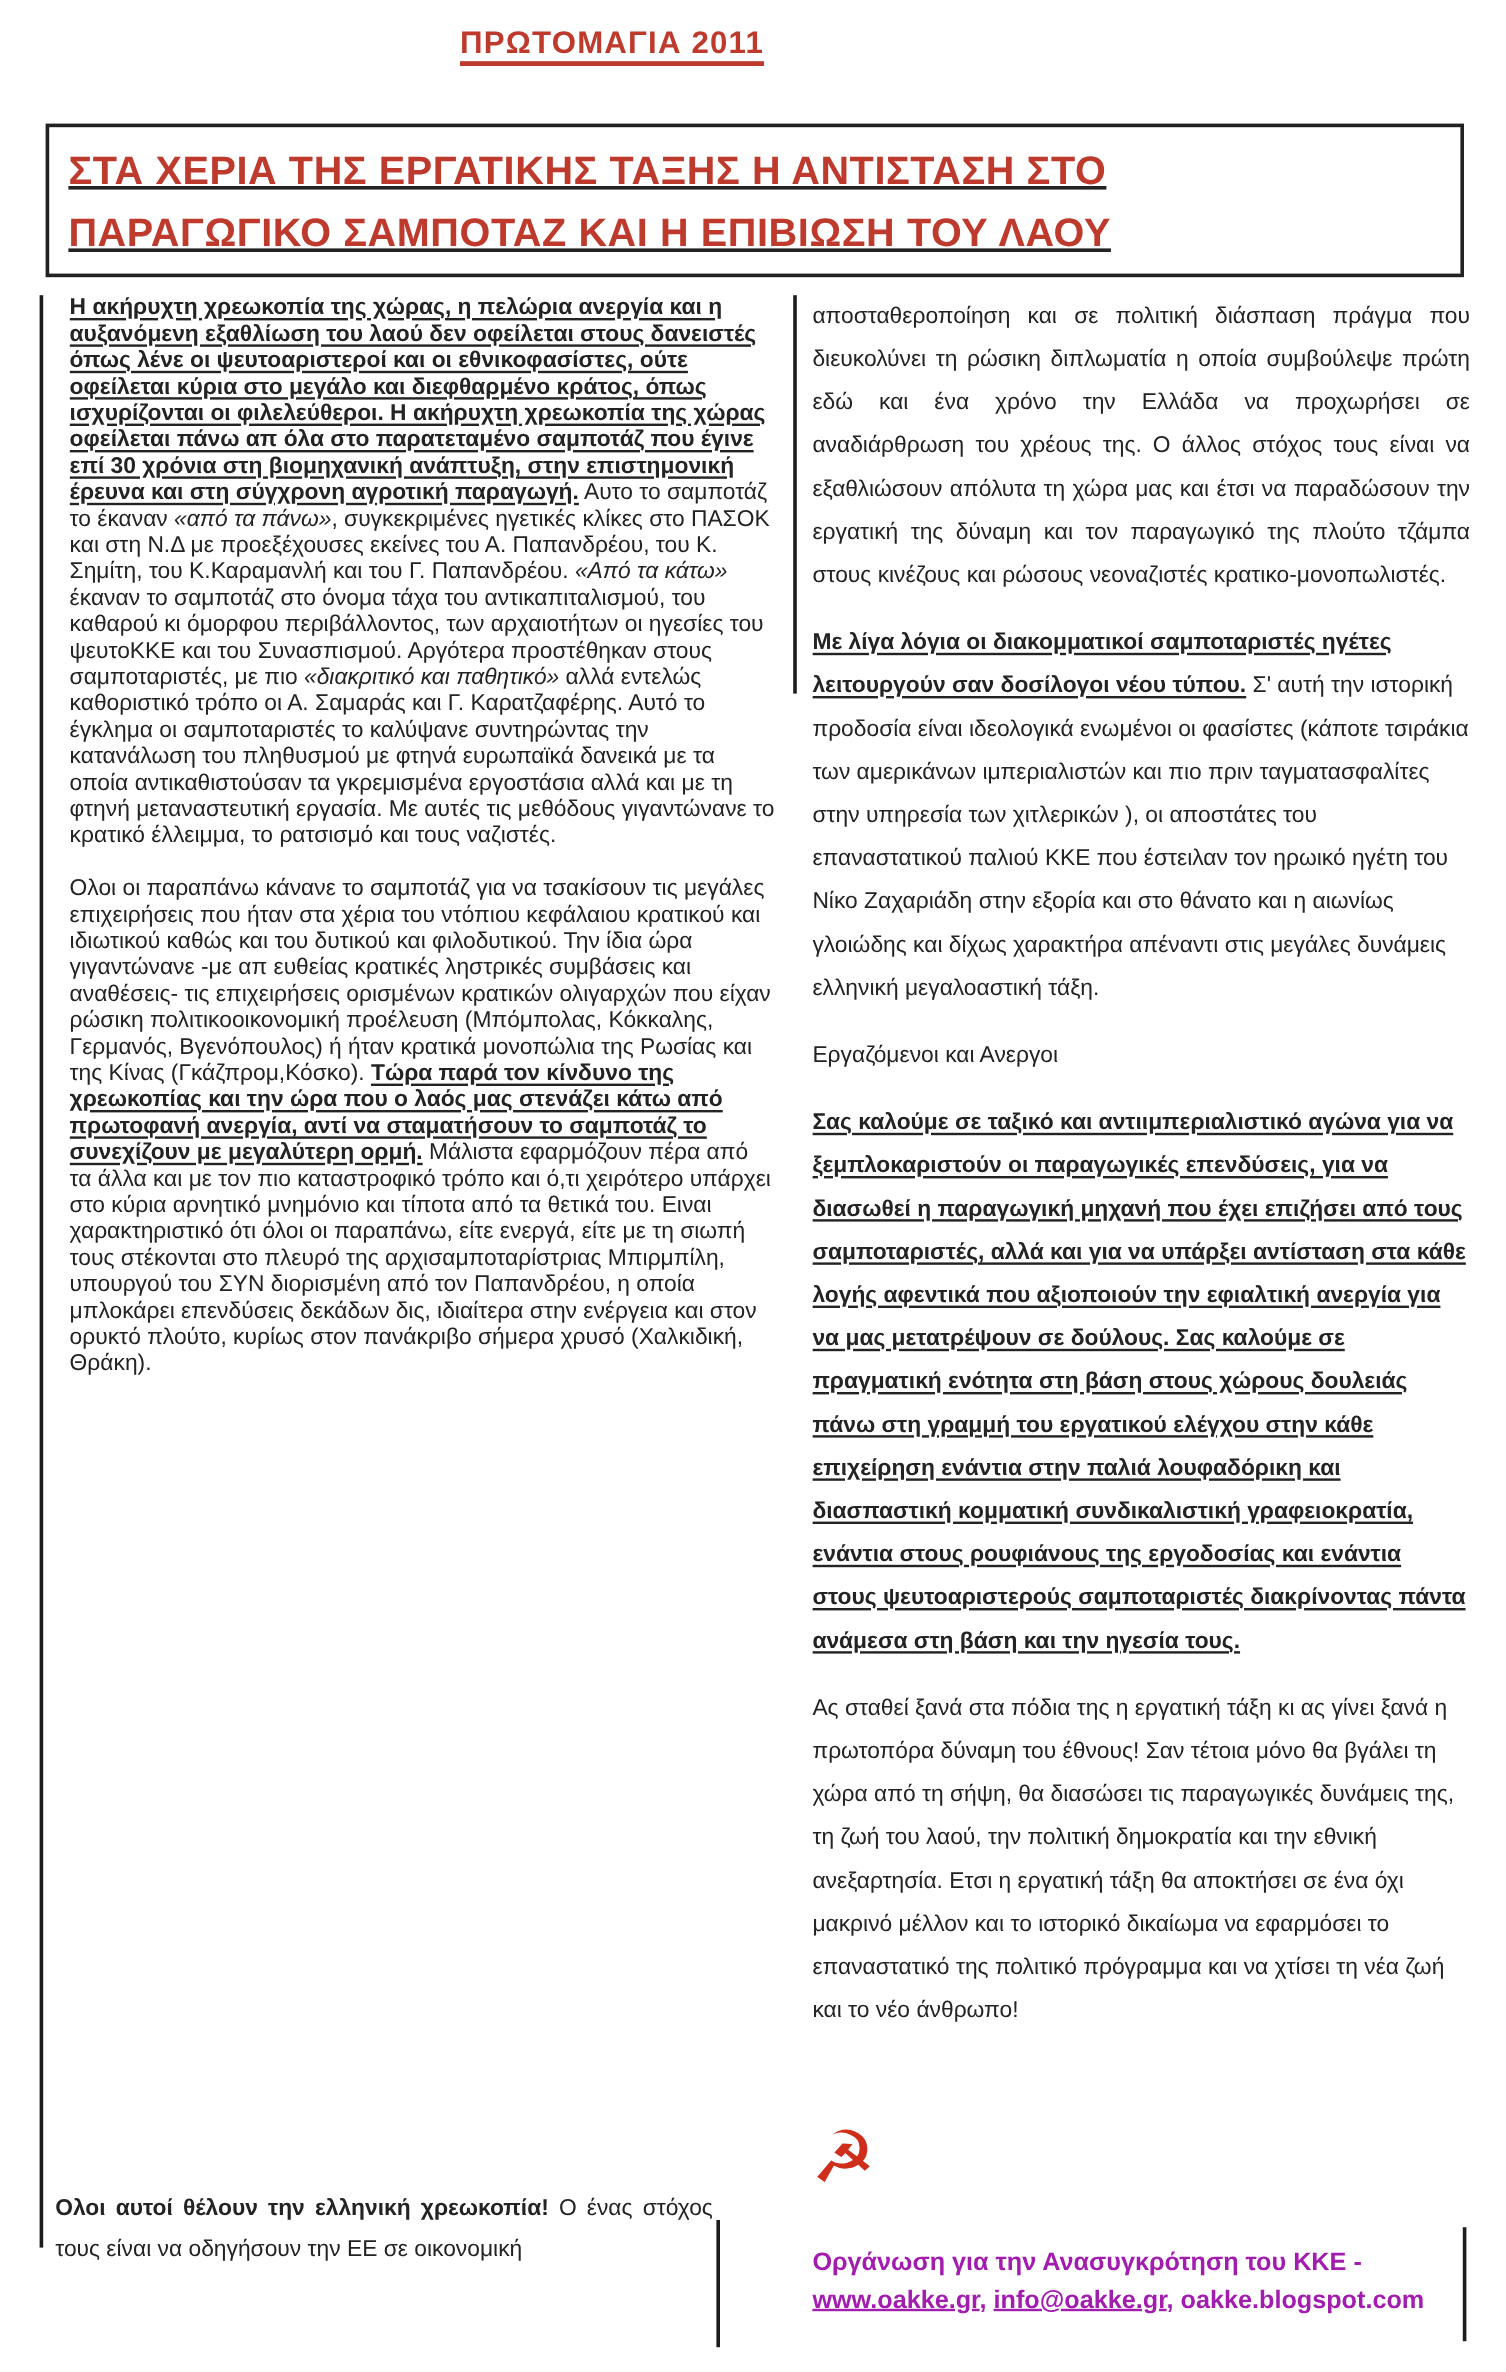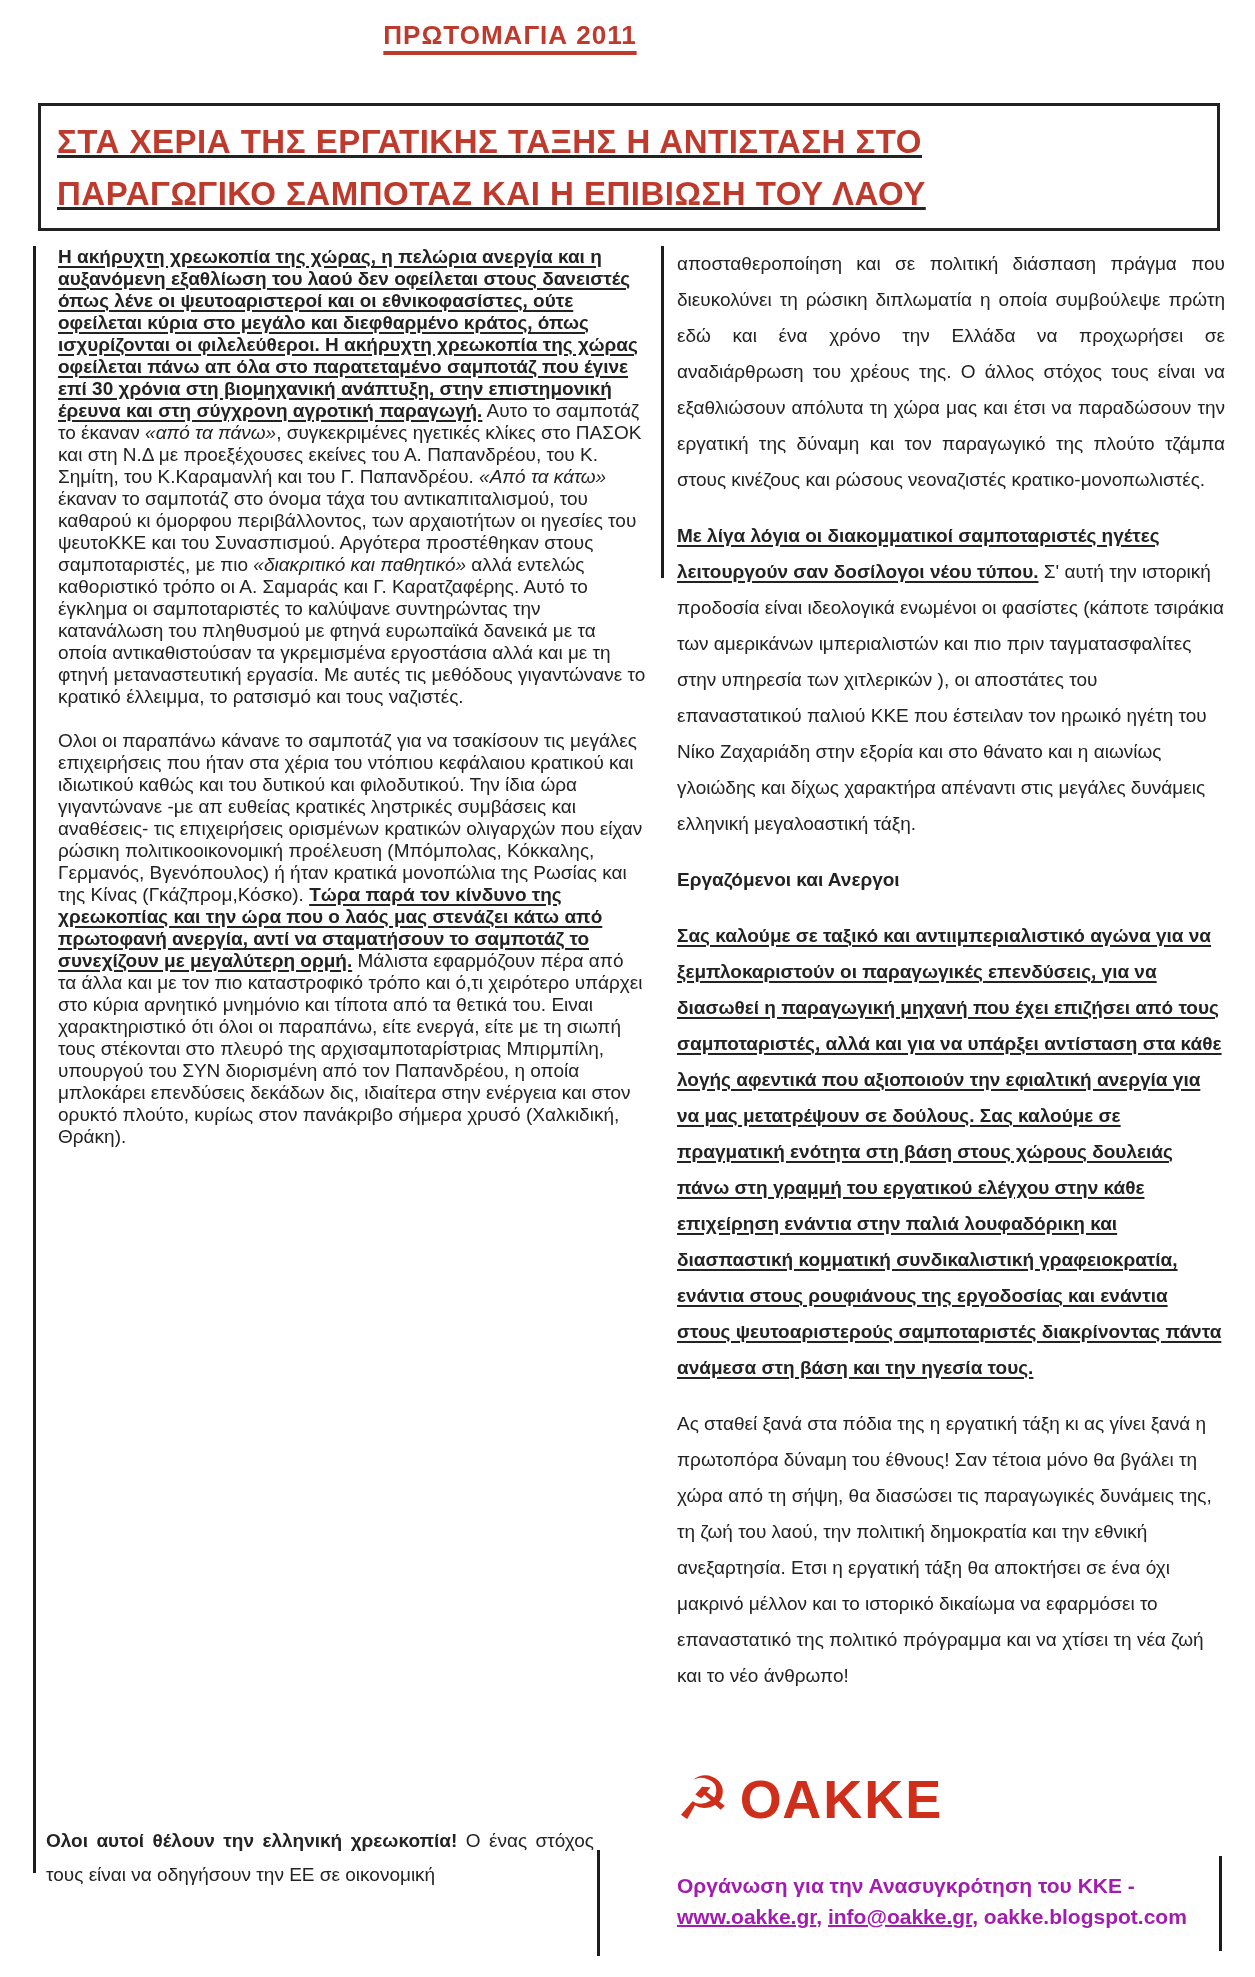--- a/index.html
+++ b/index.html
@@ -97,28 +97,27 @@
       <p class="para" style="text-align: left;"><span class="run">Ολοι οι παραπάνω κάνανε το σαμποτάζ για να τσακίσουν τις μεγάλες επιχειρήσεις που ήταν στα χέρια του ντόπιου κεφάλαιου κρατικού και ιδιωτικού καθώς και του δυτικού και φιλοδυτικού. Την ίδια ώρα γιγαντώνανε -με απ ευθείας κρατικές ληστρικές συμβάσεις και αναθέσεις- τις επιχειρήσεις ορισμένων κρατικών ολιγαρχών που είχαν ρώσικη πολιτικοοικονομική προέλευση (Μπόμπολας, Κόκκαλης, Γερμανός, Βγενόπουλος) ή ήταν κρατικά μονοπώλια της Ρωσίας και της Κίνας (Γκάζπρομ,Κόσκο). </span><span class="run run-bu">Τώρα παρά τον κίνδυνο της χρεωκοπίας και την ώρα που ο λαός μας στενάζει κάτω από πρωτοφανή ανεργία, αντί να σταματήσουν το σαμποτάζ το συνεχίζουν με μεγαλύτερη ορμή.</span><span class="run"> Μάλιστα εφαρμόζουν πέρα από τα άλλα και με τον πιο καταστροφικό τρόπο και ό,τι χειρότερο υπάρχει στο κύρια αρνητικό μνημόνιο και τίποτα από τα θετικά του. Ειναι χαρακτηριστικό ότι όλοι οι παραπάνω, είτε ενεργά, είτε με τη σιωπή τους στέκονται στο πλευρό της αρχισαμποταρίστριας Μπιρμπίλη, υπουργού του ΣΥΝ διορισμένη από τον Παπανδρέου, η οποία μπλοκάρει επενδύσεις δεκάδων δις, ιδιαίτερα στην ενέργεια και στον ορυκτό πλούτο, κυρίως στον πανάκριβο σήμερα χρυσό (Χαλκιδική, Θράκη).</span></p>
     </div>
 
   <div class="left-bottom">
       <p class="para" style="text-align: justify;"><span class="run run-b">Ολοι αυτοί θέλουν την ελληνική χρεωκοπία!</span><span class="run"> Ο ένας στόχος τους είναι να οδηγήσουν την ΕΕ σε οικονομική</span></p>
     </div>
 
   <div class="col right">
       <p class="para" style="text-align: justify;"><span class="run">αποσταθεροποίηση και σε πολιτική διάσπαση πράγμα που διευκολύνει τη ρώσικη διπλωματία η οποία συμβούλεψε πρώτη εδώ και ένα χρόνο την Ελλάδα να προχωρήσει σε αναδιάρθρωση του χρέους της. Ο άλλος στόχος τους είναι να εξαθλιώσουν απόλυτα τη χώρα μας και έτσι να παραδώσουν την εργατική της δύναμη και τον παραγωγικό της πλούτο τζάμπα στους κινέζους και ρώσους νεοναζιστές κρατικο-μονοπωλιστές.</span></p>
       <p class="para" style="text-align: left;"><span class="run run-bu">Με λίγα λόγια οι διακομματικοί σαμποταριστές ηγέτες λειτουργούν σαν δοσίλογοι νέου τύπου.</span><span class="run"> Σ' αυτή την ιστορική προδοσία είναι ιδεολογικά ενωμένοι οι φασίστες (κάποτε τσιράκια των αμερικάνων ιμπεριαλιστών και πιο πριν ταγματασφαλίτες στην υπηρεσία των χιτλερικών ), οι αποστάτες του επαναστατικού παλιού ΚΚΕ που έστειλαν τον ηρωικό ηγέτη του Νίκο Ζαχαριάδη στην εξορία και στο θάνατο και η αιωνίως γλοιώδης και δίχως χαρακτήρα απέναντι στις μεγάλες δυνάμεις ελληνική μεγαλοαστική τάξη.</span></p>
-      <p class="para" style="text-align: left; font-weight: bold;"><span class="run">Εργαζόμενοι και Ανεργοι</span></p>
+      <p class="para" style="text-align: left;"><span class="run">Εργαζόμενοι και Ανεργοι</span></p>
       <p class="para" style="text-align: left;"><span class="run run-bu">Σας καλούμε σε ταξικό και αντιιμπεριαλιστικό αγώνα για να ξεμπλοκαριστούν οι παραγωγικές επενδύσεις, για να διασωθεί η παραγωγική μηχανή που έχει επιζήσει από τους σαμποταριστές, αλλά και για να υπάρξει αντίσταση στα κάθε λογής αφεντικά που αξιοποιούν την εφιαλτική ανεργία για να μας μετατρέψουν σε δούλους. Σας καλούμε σε πραγματική ενότητα στη βάση στους χώρους δουλειάς πάνω στη γραμμή του εργατικού ελέγχου στην κάθε επιχείρηση ενάντια στην παλιά λουφαδόρικη και διασπαστική κομματική συνδικαλιστική γραφειοκρατία, ενάντια στους ρουφιάνους της εργοδοσίας και ενάντια στους ψευτοαριστερούς σαμποταριστές διακρίνοντας πάντα ανάμεσα στη βάση και την ηγεσία τους.</span></p>
       <p class="para" style="text-align: left;"><span class="run">Ας σταθεί ξανά στα πόδια της η εργατική τάξη κι ας γίνει ξανά η πρωτοπόρα δύναμη του έθνους! Σαν τέτοια μόνο θα βγάλει τη χώρα από τη σήψη, θα διασώσει τις παραγωγικές δυνάμεις της, τη ζωή του λαού, την πολιτική δημοκρατία και την εθνική ανεξαρτησία. Ετσι η εργατική τάξη θα αποκτήσει σε ένα όχι μακρινό μέλλον και το ιστορικό δικαίωμα να εφαρμόσει το επαναστατικό της πολιτικό πρόγραμμα και να χτίσει τη νέα ζωή και το νέο άνθρωπο!</span></p>
     </div>
 
   <div class="org-logo">
     <span class="symbol">☭</span>
-    <span class="name">ΟΑΚΚΕ</span>
   </div>
 
   <div class="contact">
     <div>Οργάνωση για την Ανασυγκρότηση του ΚΚΕ -</div>
     <div><span class="link">www.oakke.gr</span><span class="">, </span><span class="link">info@oakke.gr</span><span class="">, oakke.blogspot.com</span></div>
   </div>
 
 </div>
 
 </body></html>

